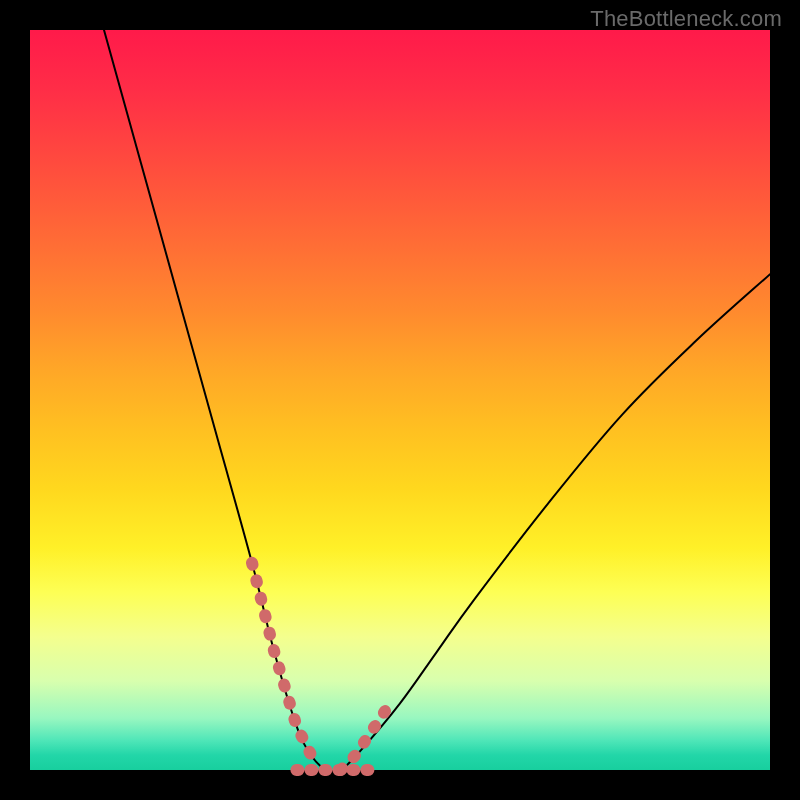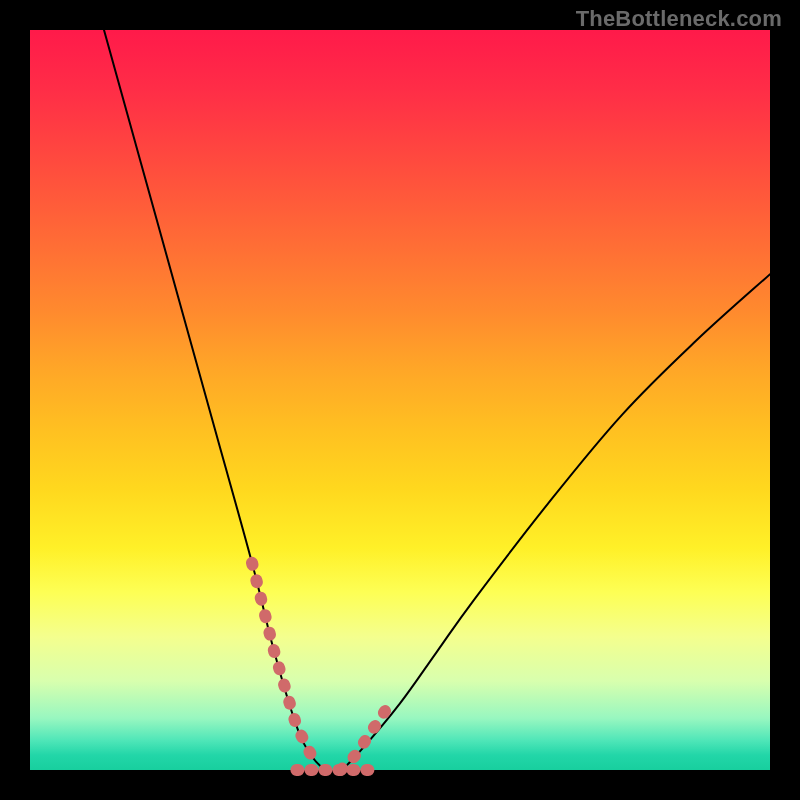--- a/index.html
+++ b/index.html
@@ -10,21 +10,21 @@
     position: relative;
     overflow: hidden;
     font-family: Arial, sans-serif;
   }
   .watermark {
     position: absolute;
     top: 6px;
     right: 18px;
     color: #6a6a6a;
     font-size: 22px;
-    font-weight: 700;
+    font-weight: 400;
     z-index: 10;
     letter-spacing: 0.2px;
   }
   .plot-area {
     position: absolute;
     left: 30px;
     top: 30px;
     width: 740px;
     height: 740px;
     background: linear-gradient(to bottom,

